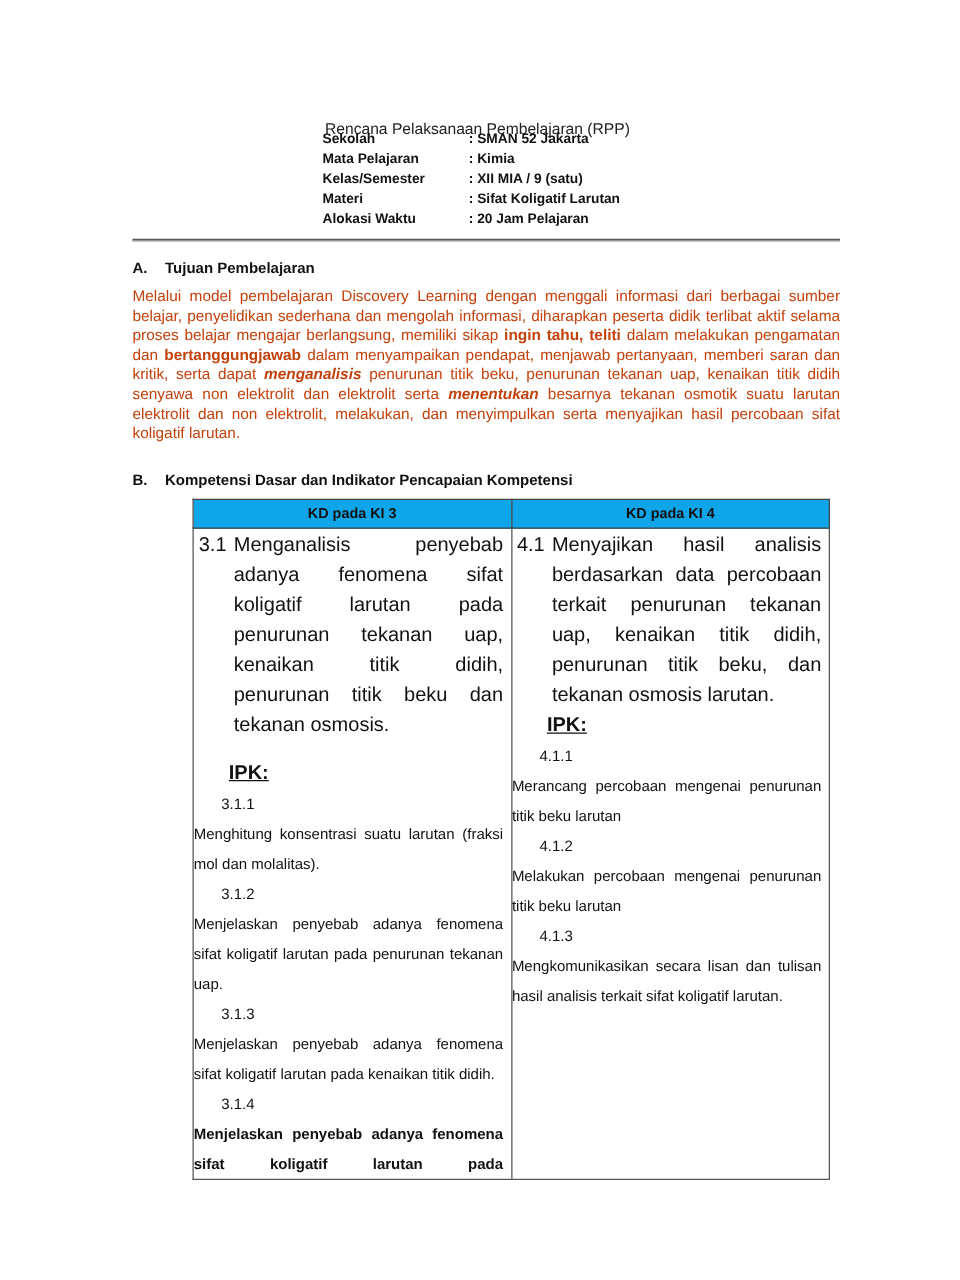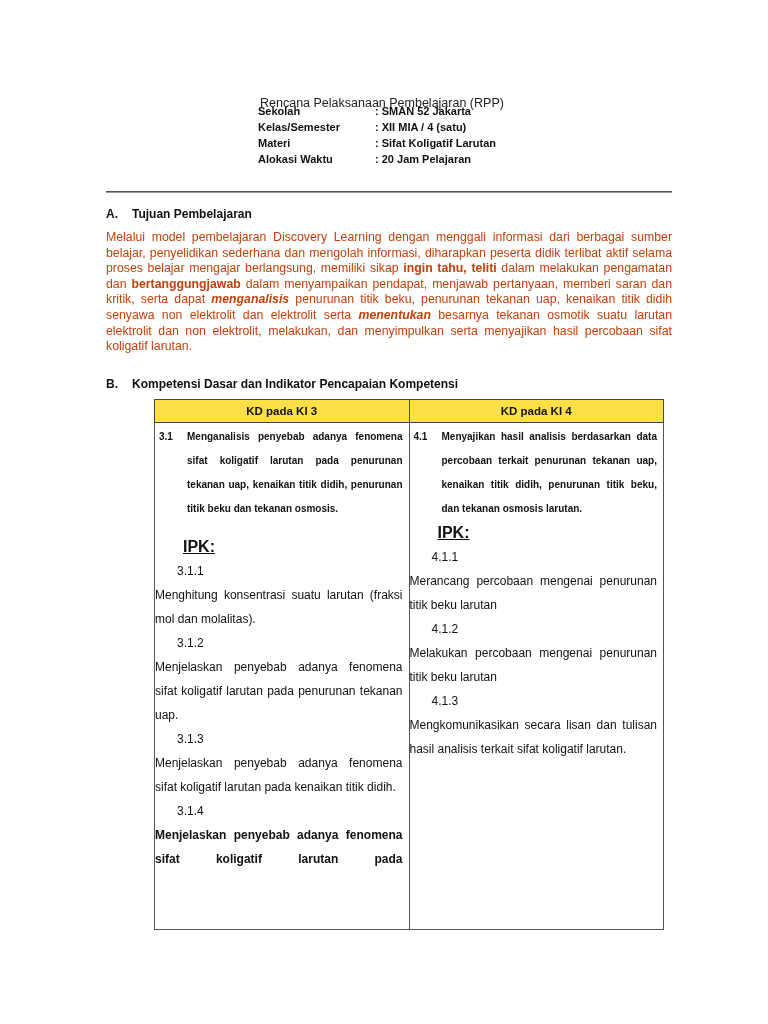--- a/index.html
+++ b/index.html
@@ -27,27 +27,27 @@
     position: absolute; left: 106px; top: 230px; width: 566px; font-size: 12.3px;
     line-height: 15.6px; text-align: justify; color: #c2410c;
   }
   .para b { font-weight: bold; }
   .para i { font-weight: bold; font-style: italic; }
   table.kd {
     position: absolute; left: 154px; top: 399px; width: 510px; border-collapse: collapse;
     table-layout: fixed;
   }
   table.kd th {
-    background: #fde047; border: 1.5px solid #444; height: 22px; font-size: 11.5px;
+    background: #0ea5e9; border: 1.5px solid #444; height: 22px; font-size: 11.5px;
     font-weight: bold; text-align: center; padding: 0;
   }
   table.kd td {
     border: 1.5px solid #555; vertical-align: top; padding: 0; height: 506px;
   }
-  .kd-main { display: flex; font-size: 10px; font-weight: bold; line-height: 24px; padding: 2px 6px 0 4px; }
+  .kd-main { display: flex; font-size: 16px; font-weight: normal; line-height: 24px; padding: 2px 6px 0 4px; }
   .kd-num { width: 28px; flex: none; }
   .kd-text { text-align: justify; flex: 1; }
   .ipk {
     font-size: 16px; font-weight: bold; text-decoration: underline; margin: 14px 0 0 28px;
     line-height: 24px;
   }
   .ind { display: flex; font-size: 12px; line-height: 24px; padding-right: 6px; flex-direction: column; }
   .ind-num { width: 40px; flex: none; margin-left: 22px; }
   .ind-text { flex: 1; text-align: justify; }
 </style>
@@ -56,22 +56,26 @@
 
 <div class="page">
   <div class="title">Rencana Pelaksanaan Pembelajaran (RPP)</div>
 
   <div class="meta">
     <div class="meta-row">
       <span class="meta-label">Sekolah</span>
       <span class="meta-value">: SMAN 52 Jakarta</span>
     </div>
     <div class="meta-row">
+      <span class="meta-label">Mata Pelajaran</span>
+      <span class="meta-value">: Kimia</span>
+    </div>
+    <div class="meta-row">
       <span class="meta-label">Kelas/Semester</span>
-      <span class="meta-value">: XII MIA / 4 (satu)</span>
+      <span class="meta-value">: XII MIA / 9 (satu)</span>
     </div>
     <div class="meta-row">
       <span class="meta-label">Materi</span>
       <span class="meta-value">: Sifat Koligatif Larutan</span>
     </div>
     <div class="meta-row">
       <span class="meta-label">Alokasi Waktu</span>
       <span class="meta-value">: 20 Jam Pelajaran</span>
     </div>
   </div>

